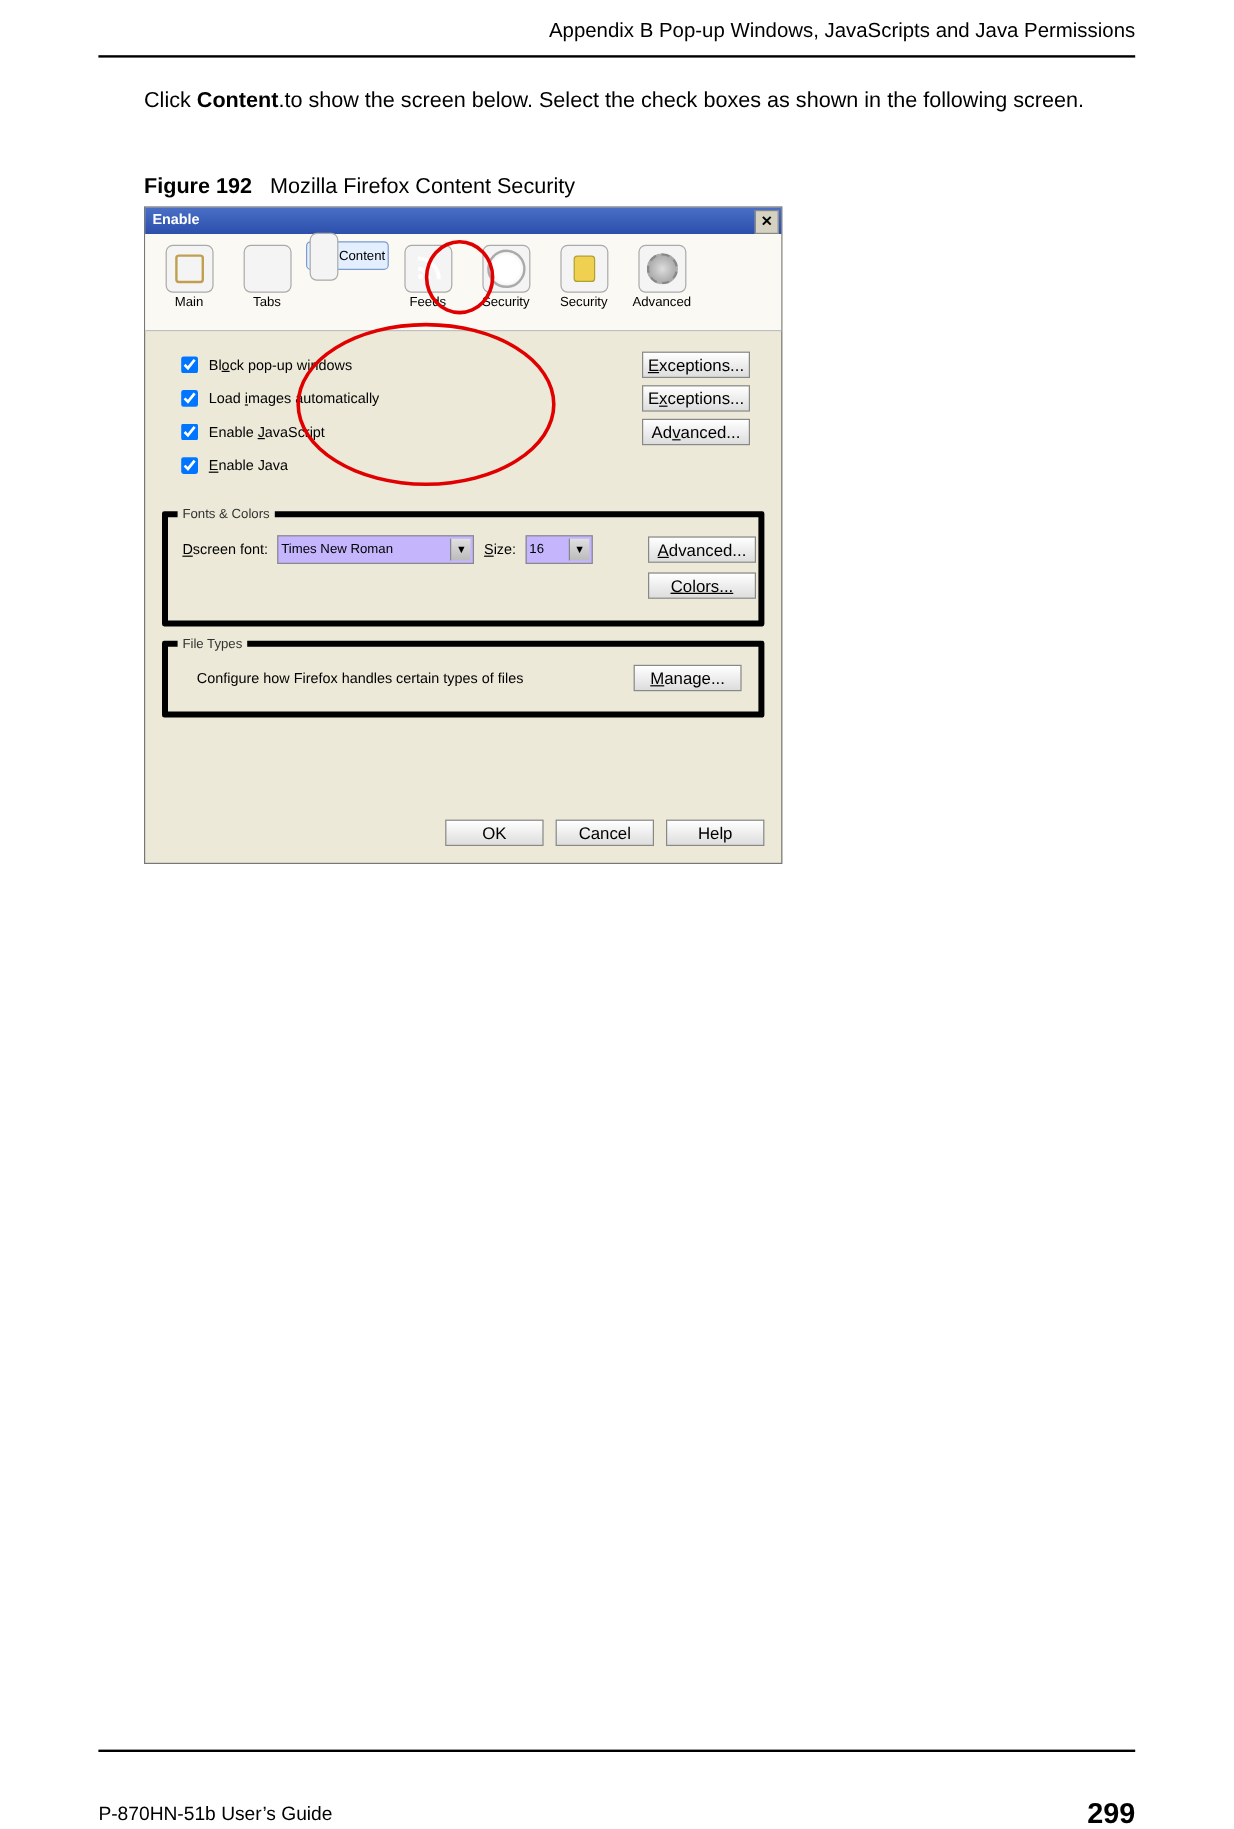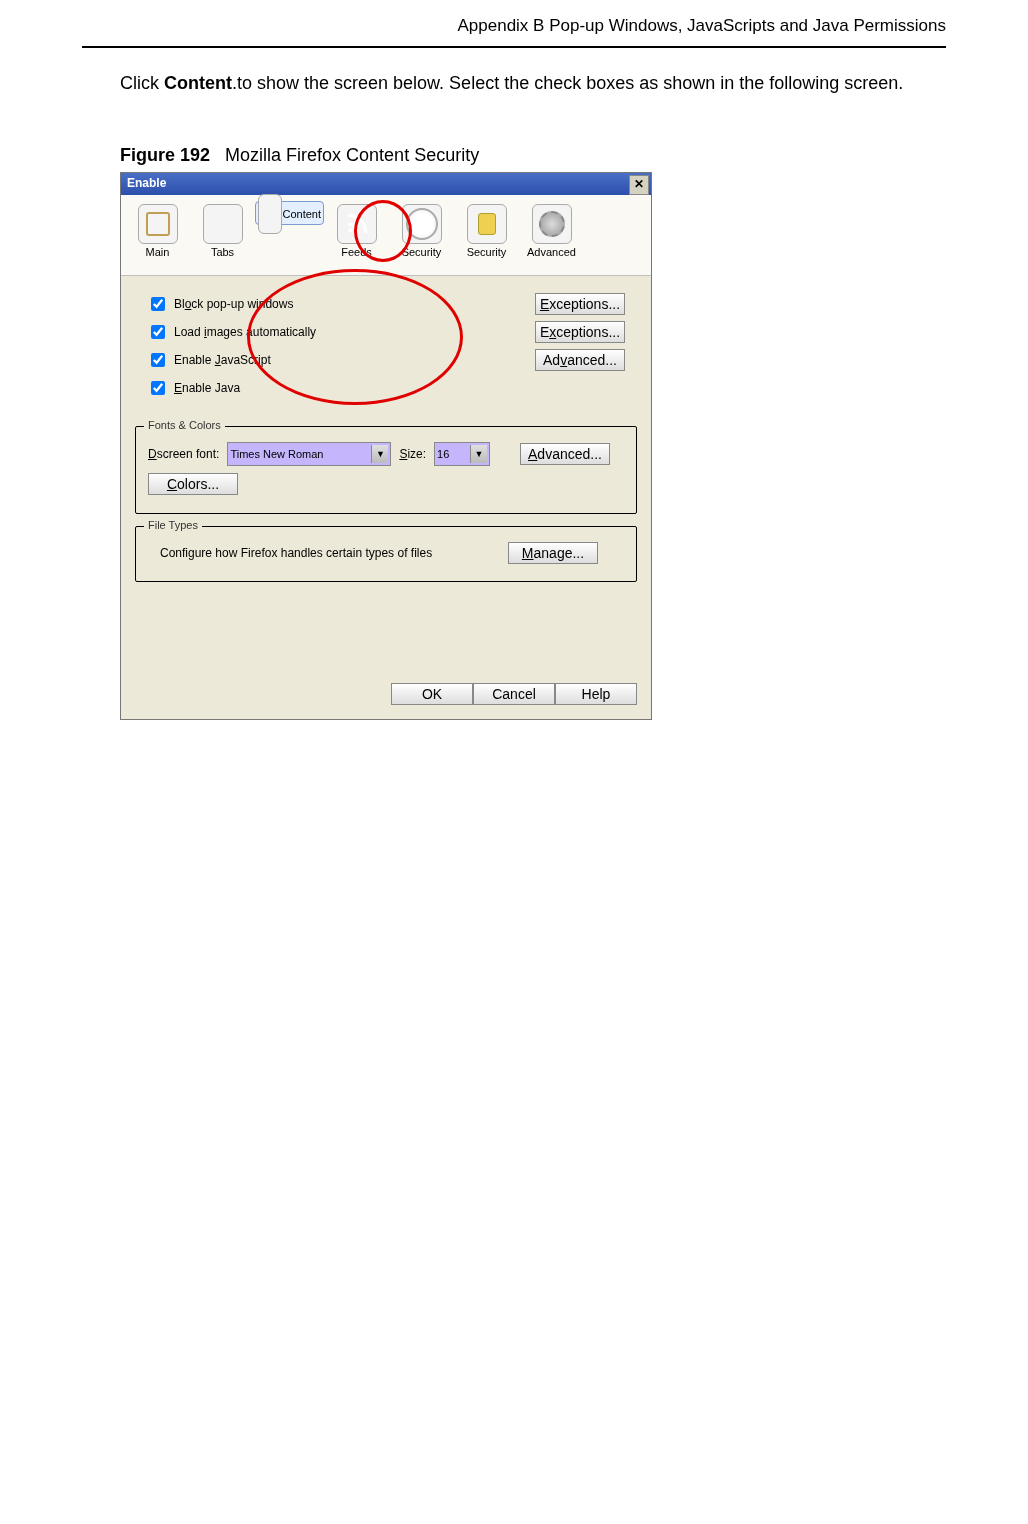--- a/index.html
+++ b/index.html
@@ -41,33 +41,33 @@
   .ico-feeds svg{width:26px;height:26px;}
   .ico-privacy{background:#fff;}
   .ico-privacy::after{content:"";width:28px;height:28px;display:block;border-radius:50%;background:radial-gradient(circle,#fff 55%,#e0e0e0);border:2px solid #aaa;margin:3px auto;position:relative;}
   .ico-privacy::before{content:"";position:absolute;left:26px;top:10px;width:12px;height:4px;background:#d04040;border-radius:2px;}
   .ico-security{background:#fff;}
   .ico-security::after{content:"";display:block;width:16px;height:20px;margin:6px auto;background:#f0d050;border:1px solid #b0a030;border-radius:3px;}
   .ico-advanced{background:#fff;}
   .ico-advanced::after{content:"";display:block;width:22px;height:22px;margin:6px auto;border-radius:50%;background:radial-gradient(circle,#ddd,#999);border:2px dashed #888;}
   
   .panels{padding:12px 14px 0 14px;}
-  .group{border:1px solid #000000;border-radius:2px;padding:10px 26px 12px 12px;margin-bottom:12px;position:relative;background:#ece9d8;}
+  .group{border:5px solid #000000;border-radius:2px;padding:10px 2px 12px 12px;margin-bottom:12px;position:relative;background:#ece9d8;}
   .group-legend{position:absolute;top:-8px;left:8px;background:#ece9d8;padding:0 4px;font-size:11px;color:#333;}
   .row{display:flex;align-items:center;justify-content:space-between;margin:4px 12px;height:24px;}
   .chk{display:flex;align-items:center;gap:6px;font-size:12px;}
   .chk input{width:14px;height:14px;}
   .u{text-decoration:underline;}
   .btn{width:90px;height:22px;background:linear-gradient(#fff,#ddd);border:1px solid #888;font-size:14px;font-family:Tahoma,Arial,sans-serif;padding:0;text-align:center;}
   .row2{display:flex;align-items:center;gap:8px;margin:4px 0;height:26px;}
   .sel{height:20px;border:1px solid #888;background:#c4b5fd;font-size:11px;padding:1px 2px;display:inline-flex;align-items:center;justify-content:space-between;}
   .sel .arrow{width:16px;height:18px;background:linear-gradient(#e0e0e0,#bbb);border-left:1px solid #888;display:flex;align-items:center;justify-content:center;font-size:9px;}
   .right{margin-left:auto;}
   
-  .footer-row{position:absolute;bottom:14px;right:14px;display:flex;}
+  .footer-row{position:absolute;bottom:14px;right:14px;display:flex;gap:10px;}
   .footer-row .btn{width:82px;}
   
   .ftr{position:absolute;left:82px;right:82px;bottom:30px;border-top:2px solid #000;height:34px;}
   .ftr-guide{position:absolute;left:0;bottom:-28px;font-size:16px;}
   .ftr-page{position:absolute;right:0;bottom:-32px;font-size:24px;font-weight:bold;font-family:Arial,Helvetica,sans-serif;}
   
   .red-ellipse{position:absolute;border:3px solid #e00000;border-radius:50%;pointer-events:none;}
   .el1{left:233px;top:27px;width:52px;height:56px;}
   .el2{left:126px;top:96px;width:210px;height:130px;}
 </style>
@@ -171,21 +171,21 @@
               <span>Times New Roman</span>
               <span class="arrow">▼</span>
             </div>
         <span><span class="u">S</span><span>ize:</span></span>
         <div class="sel" style="width:50px;">
               <span>16</span>
               <span class="arrow">▼</span>
             </div>
         <button class="btn right"><span class="u">A</span>dvanced...</button>
       </div>
-      <div class="row2" style="justify-content:flex-start;">
+      <div class="row2" style="justify-content:flex-end;text-decoration:underline;">
         <button class="btn"><span class="u">C</span><span>olors...</span></button>
       </div>
     </div>
 
     <div class="group">
       <div class="group-legend">File Types</div>
       <div class="row">
         <span>Configure how Firefox handles certain types of files</span>
         <button class="btn"><span class="u">M</span><span>anage...</span></button>
       </div>
@@ -195,14 +195,18 @@
   <div class="footer-row">
     <button class="btn">OK</button>
     <button class="btn">Cancel</button>
     <button class="btn">Help</button>
   </div>
 
   <div class="red-ellipse el1"></div>
   <div class="red-ellipse el2"></div>
 </div>
 
+<div class="ftr">
+  <div class="ftr-guide">P-870HN-51b User’s Guide</div>
+  <div class="ftr-page">299</div>
+</div>
 
 </div>
 
 </body></html>

